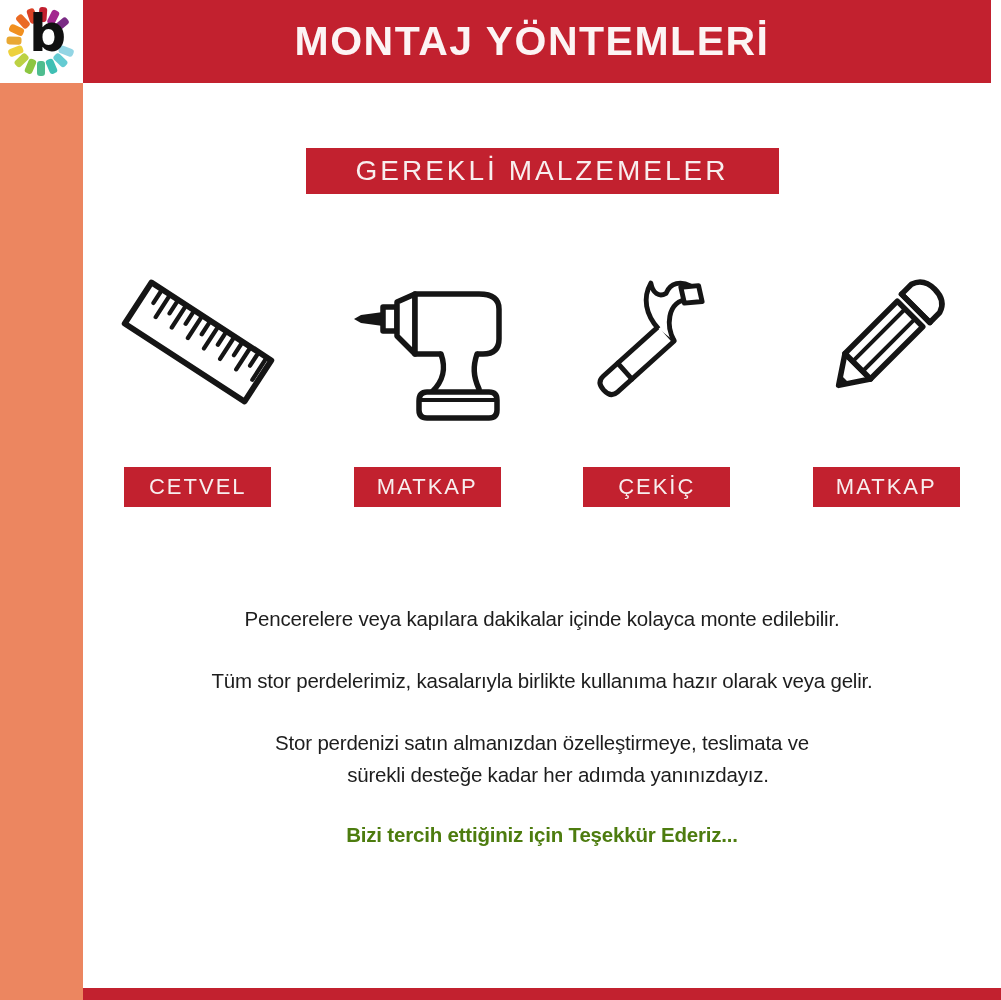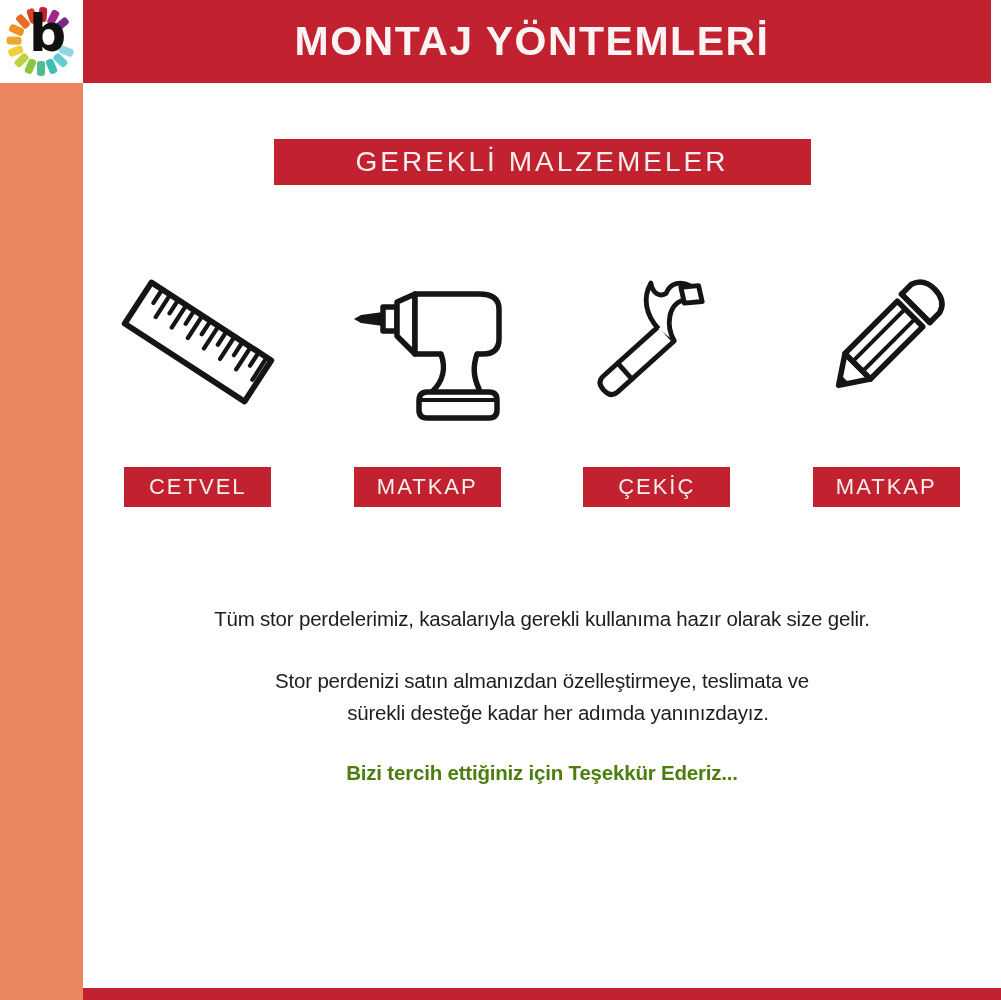--- a/index.html
+++ b/index.html
@@ -29,21 +29,21 @@
   }
   .logo-b{
     position:absolute;left:29px;top:5px;font-family:"DejaVu Sans",sans-serif;
     font-weight:bold;font-size:52px;color:#101010;line-height:1.1;
   }
   
   .sidebar{position:absolute;left:0;top:83px;width:83px;height:917px;background:var(--salmon);}
   
   .gerekli-row{position:absolute;left:83px;top:139px;width:918px;}
   .gerekli-banner{
-    width:537px;height:46px;margin:0 auto;background:var(--red);
+    width:473px;height:46px;margin:9px auto;background:var(--red);
     display:flex;align-items:center;justify-content:center;
     color:var(--banner-text);font-size:28px;letter-spacing:3px;font-weight:normal;
   }
   
   .tools-row{position:absolute;left:83px;top:254px;width:918px;height:176px;display:flex;}
   .tool-cell{flex:1;display:flex;align-items:center;justify-content:center;}
   .tool-icon{width:160px;height:160px;}
   .labels-row{position:absolute;left:83px;top:467px;width:918px;display:flex;}
   .label-cell{flex:1;display:flex;justify-content:center;}
   .tool-label{
@@ -157,21 +157,22 @@
     </div>
     <div class="label-cell">
       <div class="tool-label">ÇEKİÇ</div>
     </div>
     <div class="label-cell">
       <div class="tool-label">MATKAP</div>
     </div>
   </div>
 
   <div class="body-text">
-    <p>Tüm stor perdelerimiz, kasalarıyla gerekli kullanıma hazır olarak size gelir.</p>
+    <p>Pencerelere veya kapılara dakikalar içinde kolayca monte edilebilir.</p>
+    <p>Tüm stor perdelerimiz, kasalarıyla birlikte kullanıma hazır olarak veya gelir.</p>
     <p class="tight">Stor perdenizi satın almanızdan özelleştirmeye, teslimata ve</p>
     <p class="pre-thanks">sürekli desteğe kadar her adımda yanınızdayız.</p>
     <p class="thanks">Bizi tercih ettiğiniz için Teşekkür Ederiz...</p>
   </div>
 
   <div class="footer-stripe"></div>
 
 </div>
 
 </body></html>

